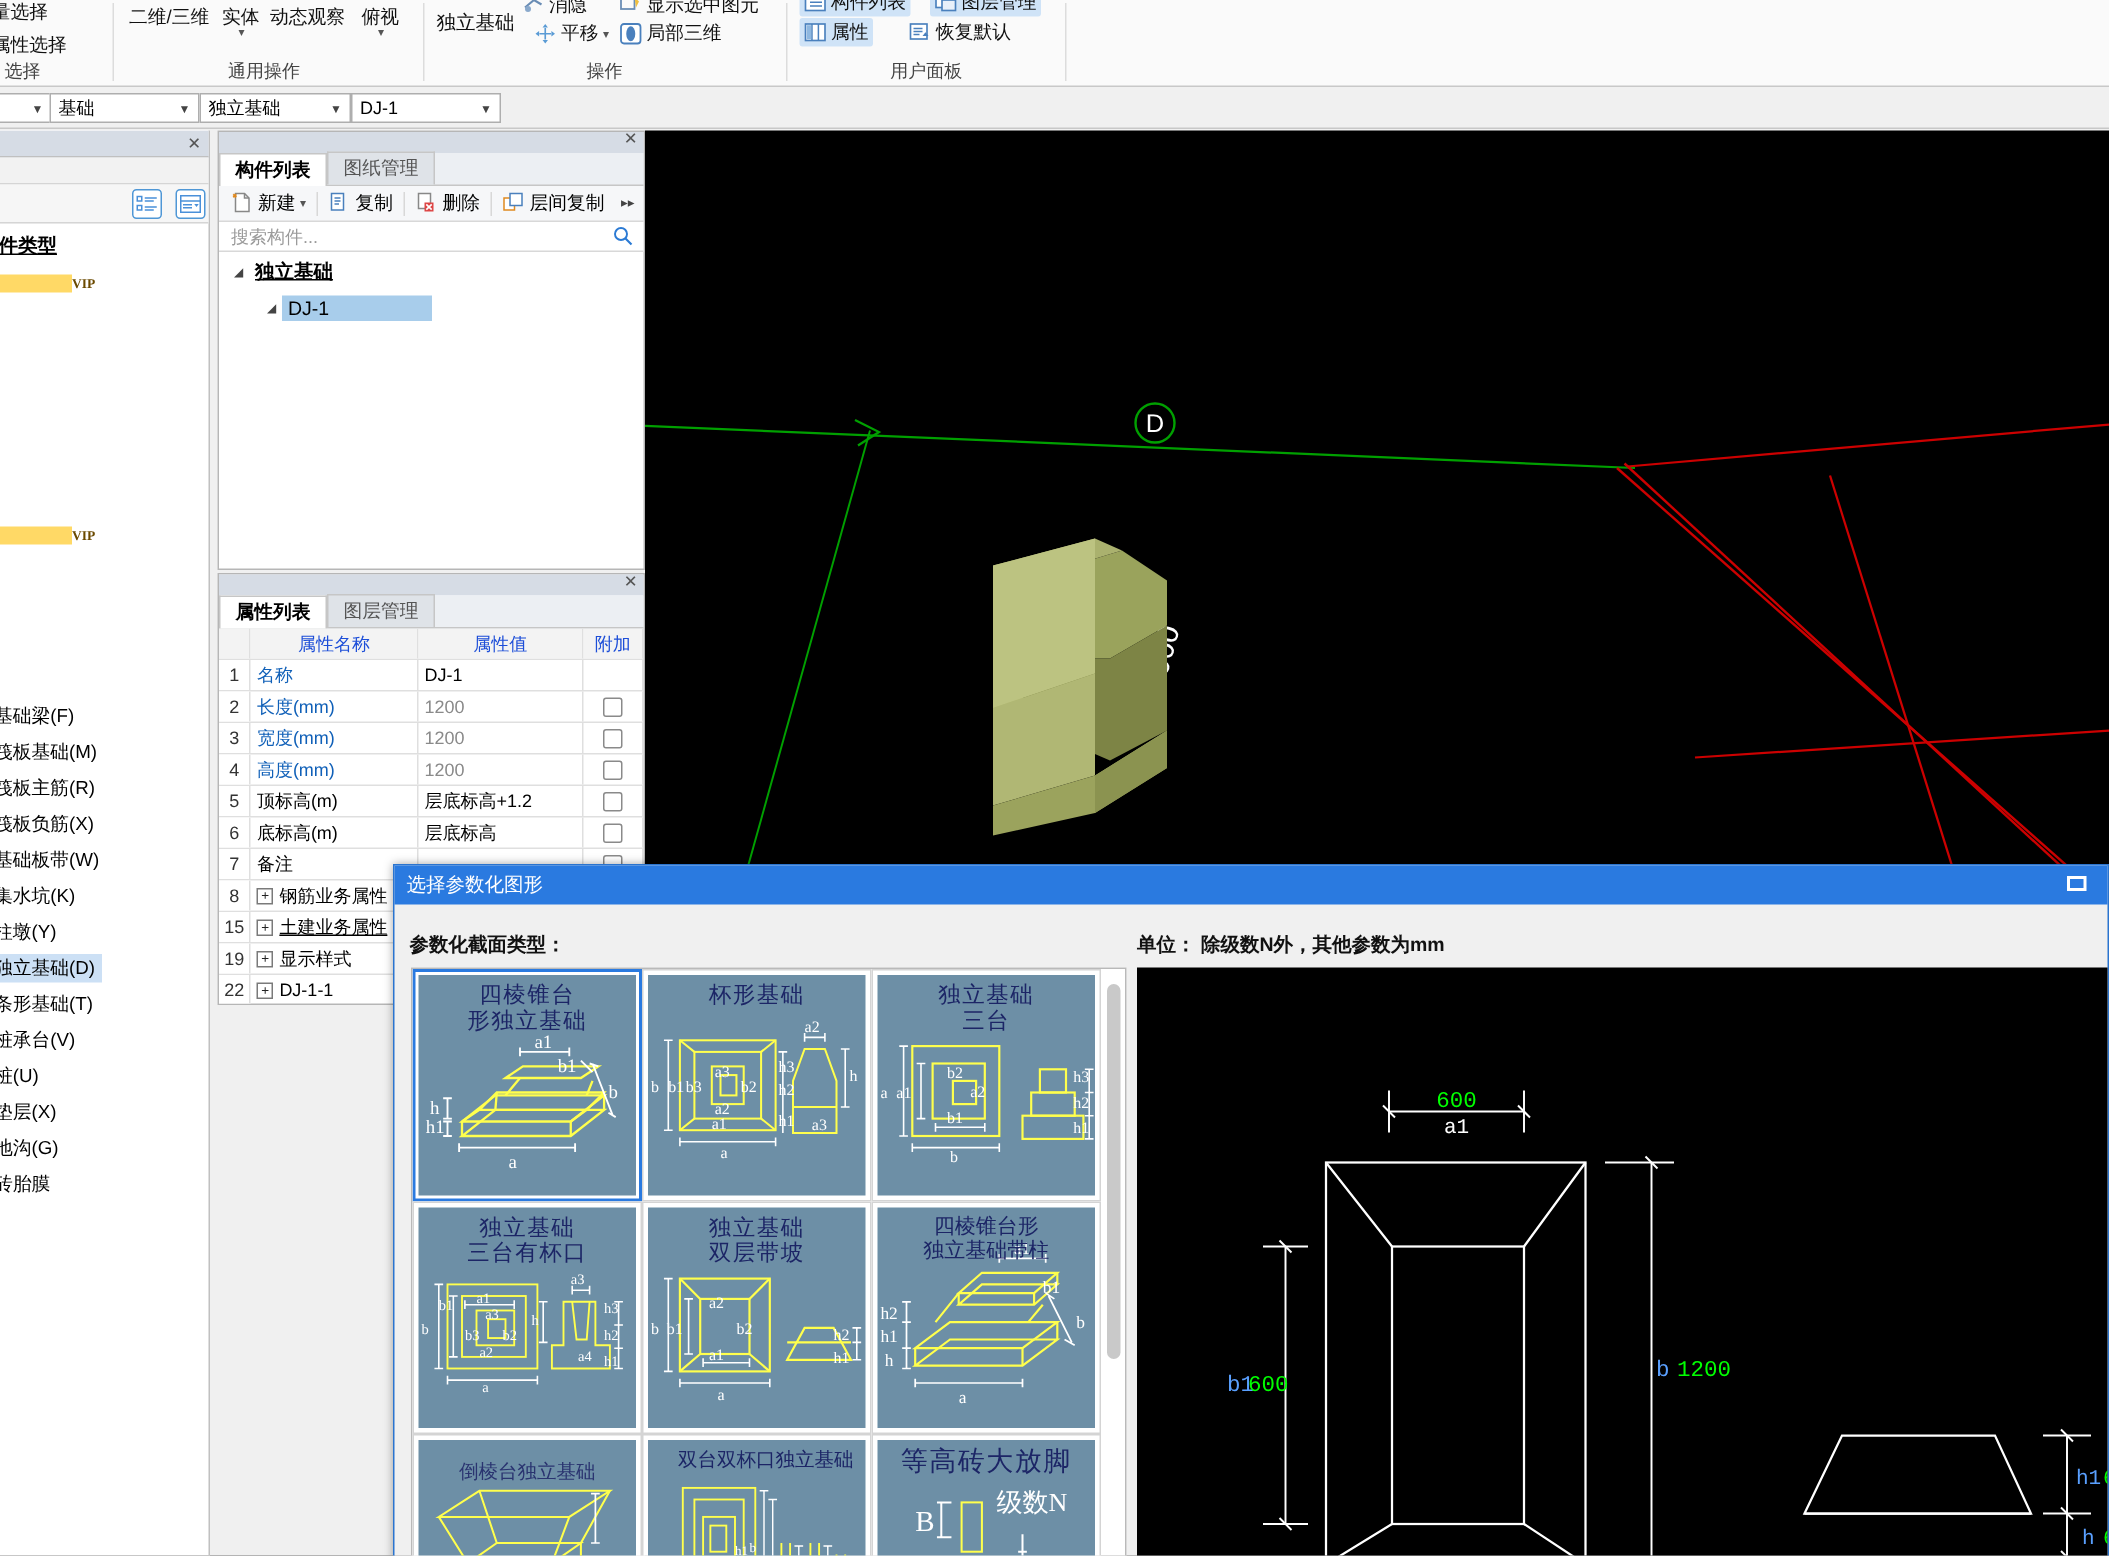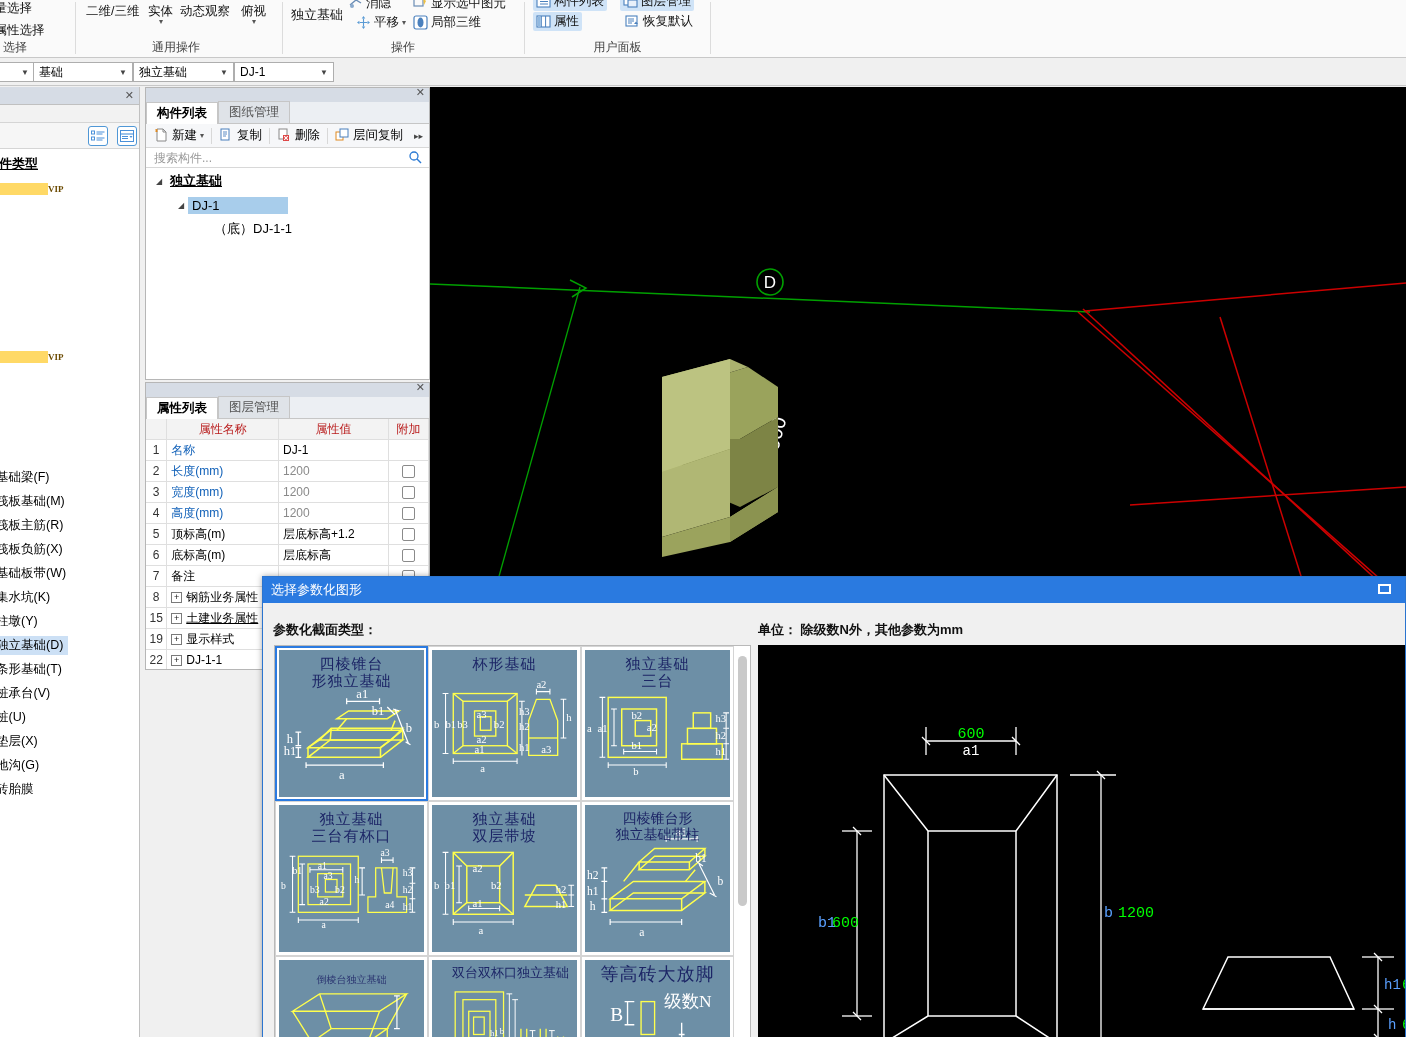--- a/index.html
+++ b/index.html
@@ -160,21 +160,21 @@
   .prow { display: flex; height: 21px; border-bottom: 1px solid #dfdfdf; }
   .pcell {
     display: flex; align-items: center; font-size: 12px;
     border-right: 1px solid #dfdfdf; padding: 0 4px; overflow: hidden;
     white-space: nowrap;
   }
   .pidx { width: 22px; justify-content: center; color: #333; background: #fff; }
   .pname { width: 118px; }
   .pval  { width: 116px; }
   .pext  { width: 42px; justify-content: center; }
-  .phead { background: #f3f3f3; font-weight: normal; color: #b91c1c; justify-content: center; }
+  .phead { background: #f3f3f3; font-weight: normal; color: #1d4ed8; justify-content: center; }
   .plink { color: #1060b8; }
   .pgray { color: #8a8a8a; }
   .chk {
     width: 13px; height: 13px; border: 1px solid #8a8a8a; background: #fff;
     border-radius: 2px;
   }
   .expander {
     width: 11px; height: 11px; border: 1px solid #7a7a7a; background: #fff;
     font-size: 9px; line-height: 9px; text-align: center; color: #222;
     margin-right: 4px; flex: 0 0 11px;
@@ -347,21 +347,21 @@
     <div class="rb-item-btn sel" style="left:8px; top:12px;">
       <span class="ic">
         <svg width="15" height="15" viewBox="0 0 15 15">
               <rect x="1" y="2" width="13" height="11" stroke="#4a80bd" fill="#fff" stroke-width="1.1"></rect>
               <path d="M5.3 2v11 M9.6 2v11" stroke="#4a80bd" stroke-width="1"></path>
               <rect x="1.8" y="2.8" width="3" height="9.4" fill="#8fb8e0"></rect>
             </svg>
       </span>
       <span>属性</span>
     </div>
-    <div class="rb-item-btn" style="left:97px; top:12px;align-items:center;">
+    <div class="rb-item-btn" style="left:78px; top:12px;align-items:center;">
       <span class="ic">
         <svg width="15" height="15" viewBox="0 0 15 15">
               <rect x="1" y="2" width="11" height="10" stroke="#4a80bd" fill="#fff" stroke-width="1.1"></rect>
               <path d="M3 5h6 M3 7h6 M3 9h4" stroke="#4a80bd" stroke-width="1"></path>
               <path d="M9 10 l4 0 -2 -2.5z" fill="#4a80bd"></path>
             </svg>
       </span>
       <span>恢复默认</span>
     </div>
     <div class="rb-caption">用户面板</div>
@@ -539,23 +539,20 @@
   </div>
   <div class="tree" style="top:81px;">
     <div class="tnode" style="padding-left:6px;">
       <span class="arrow">◢</span>
       <span class="tlabel" style="font-weight:bold; text-decoration:underline;">独立基础</span>
     </div>
     <div class="tnode sel" style="padding-left:28px;">
       <span class="arrow">◢</span>
       <span class="tlabel" style="min-width:100px;">DJ-1</span>
     </div>
-    <div class="tnode" style="padding-left:64px;">
-      <span class="tlabel">（底）DJ-1-1</span>
-    </div>
   </div>
 </div>
 
 <div class="panel" style="left:145px; top:382px; width:285px; height:288px;">
   <div class="panel-titlebar">
     <span class="x">✕</span>
   </div>
   <div class="tabstrip" style="top:14px;">
     <div class="tab active">属性列表</div>
     <div class="tab inactive">图层管理</div>
@@ -916,21 +913,21 @@
                 <text x="137" y="82">b</text>
                 <text x="94" y="31">a1</text>
                 <text x="114" y="58">b1</text>
               </g>
             </svg>
           </div>
         </div>
 
         <div class="thumb">
           <div class="thumb-inner">
-            <div class="thumb-title sm" style="top:14px; font-size:10px; color:#2a3470;">
+            <div class="thumb-title sm" style="top:14px; font-size:13px; color:#2a3470;">
               <div>倒棱台独立基础</div>
             </div>
             <svg width="100%" height="100%" viewBox="0 0 150 150">
               <g stroke="#ffff4d" fill="none" stroke-width="1.4">
                 <polygon points="14,52 104,52 132,34 42,34"></polygon>
                 <polygon points="34,84 92,84 112,70 54,70"></polygon>
                 <path d="M14,52 L34,84 M104,52 L92,84 M132,34 L112,70 M42,34 L54,70"></path>
                 <path d="M34,84 L34,96 M92,84 L92,96 M112,70 L112,82"></path>
                 <polygon points="34,96 92,96 112,82 54,82"></polygon>
               </g>

